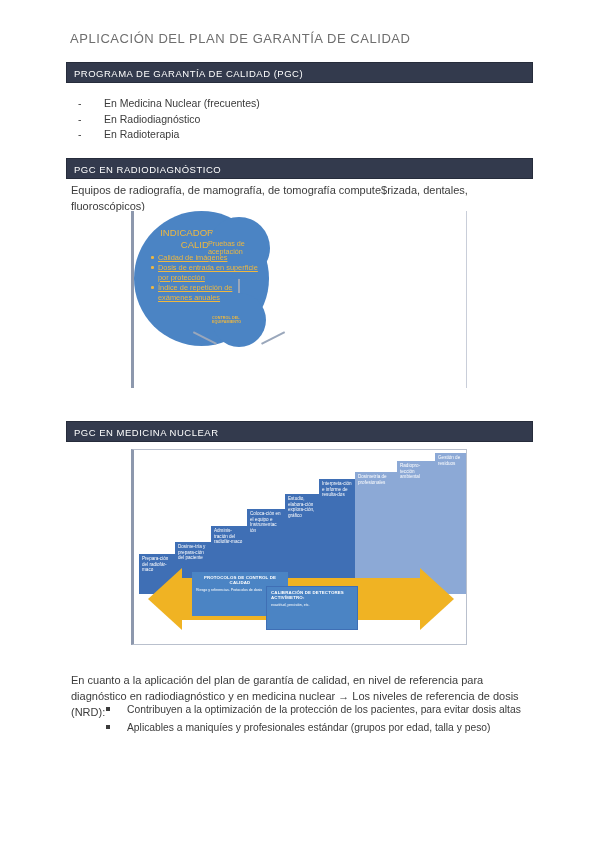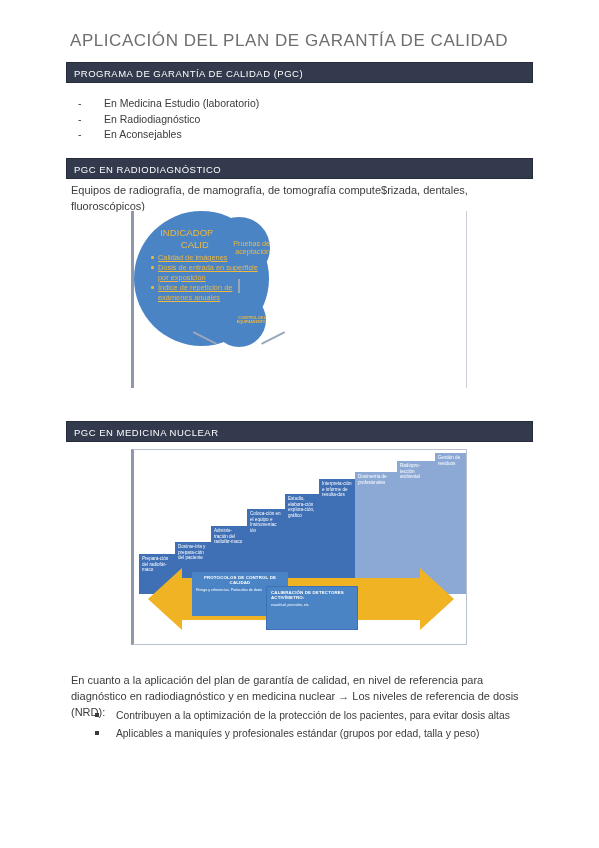--- a/index.html
+++ b/index.html
@@ -9,21 +9,21 @@
     font-family:"Liberation Sans", sans-serif;
     color:#3a3a3a;
     overflow:hidden;
     position:relative;
   }
   .page{position:absolute;inset:0;}
 
   
   .doc-title{
     position:absolute;left:70px;top:31px;
-    font-size:17px;letter-spacing:.55px;
+    font-size:13px;letter-spacing:.55px;
     color:#6e6e6e;font-weight:400;white-space:nowrap;
   }
 
   
   .bar{
     position:absolute;left:66px;width:467px;height:21px;
     background:#333a4d;
     border:1px solid #262c3b;
     box-sizing:border-box;
     padding-left:27px;
@@ -42,42 +42,42 @@
   .dash-row .dash{width:26px;flex:none;}
 
   
   .para{
     position:absolute;font-size:11px;line-height:16px;color:#3b3b3b;
   }
   #para-radio{left:71px;top:182px;width:470px;}
   #para-nrd{left:71px;top:672px;width:462px;}
 
   
-  .sq-list{position:absolute;left:95px;top:702px;width:440px;margin-top:6px;}
+  .sq-list{position:absolute;left:106px;top:702px;width:440px;}
   .sq-row{display:flex;font-size:10.3px;line-height:16.5px;color:#3b3b3b;margin-bottom:1px;}
   .sq-row .sq{width:21px;flex:none;}
   .sq-row .sq i{
     display:inline-block;width:4px;height:4px;background:#3b3b3b;
     vertical-align:middle;position:relative;top:-1px;
   }
 
   
   #fig1{
     position:absolute;left:131px;top:211px;width:336px;height:177px;
     background:#ffffff;
     border-left:3px solid #8d98ad;
     border-right:1px solid #c9ced9;
     box-sizing:border-box;
   }
   .circ{
     position:absolute;border-radius:50%;
     background:#4b84c4;
     color:#edb740;
     display:flex;align-items:center;justify-content:center;
-    text-align:right;line-height:1.15;
+    text-align:left;line-height:1.15;
   }
   #c-acept{left:74px;top:6px;width:62px;height:62px;font-size:7.2px;}
   #c-center{left:78px;top:82px;width:54px;height:54px;font-size:3.7px;font-weight:bold;letter-spacing:.1px;}
   #c-const{left:12px;top:121px;width:58px;height:58px;font-size:7.2px;}
   #c-ref{left:137px;top:124px;width:62px;height:62px;font-size:7.2px;}
   #c-ind{
     left:198px;top:2px;width:135px;height:135px;border-radius:50%;
     background:#4b84c4;color:#edb740;display:block;
   }
   #c-ind .ind-title{
@@ -148,29 +148,29 @@
 
   <div class="doc-title">APLICACIÓN DEL PLAN DE GARANTÍA DE CALIDAD</div>
 
   <div class="bar" id="bar1">
     <span>PROGRAMA DE GARANTÍA DE CALIDAD (PGC)</span>
   </div>
 
   <div class="dash-list">
     <div class="dash-row">
       <span class="dash">-</span>
-      <span>En Medicina Estudio (laboratorio)</span>
+      <span>En Medicina Nuclear (frecuentes)</span>
     </div>
     <div class="dash-row">
       <span class="dash">-</span>
       <span>En Radiodiagnóstico</span>
     </div>
     <div class="dash-row">
       <span class="dash">-</span>
-      <span>En Aconsejables</span>
+      <span>En Radioterapia</span>
     </div>
   </div>
 
   <div class="bar" id="bar2">
     <span>PGC EN RADIODIAGNÓSTICO</span>
   </div>
 
   <div class="para" id="para-radio">Equipos de radiografía, de mamografía, de tomografía compute$rizada, dentales, fluoroscópicos)</div>
 
   <div id="fig1">
@@ -179,21 +179,21 @@
     <div class="link-line" style="left:58px;top:126px;width:26px;height:1.5px;transform:rotate(27deg);"></div>
     <div class="link-line" style="left:126px;top:126px;width:26px;height:1.5px;transform:rotate(-27deg);"></div>
 
     <div class="circ" id="c-acept">Pruebas de aceptación</div>
     <div class="circ" id="c-center">CONTROL DEL EQUIPAMIENTO</div>
 
     <div id="c-ind">
       <div class="ind-title">INDICADORES DE CALIDAD</div>
       <ul>
         <li>Calidad de imágenes</li>
-        <li>Dosis de entrada en superficie por exposición</li>
+        <li>Dosis de entrada en superficie por protección</li>
         <li>Índice de repetición de exámenes anuales</li>
       </ul>
     </div>
   </div>
 
   <div class="bar" id="bar3">
     <span>PGC EN MEDICINA NUCLEAR</span>
   </div>
 
   <div id="fig2">

